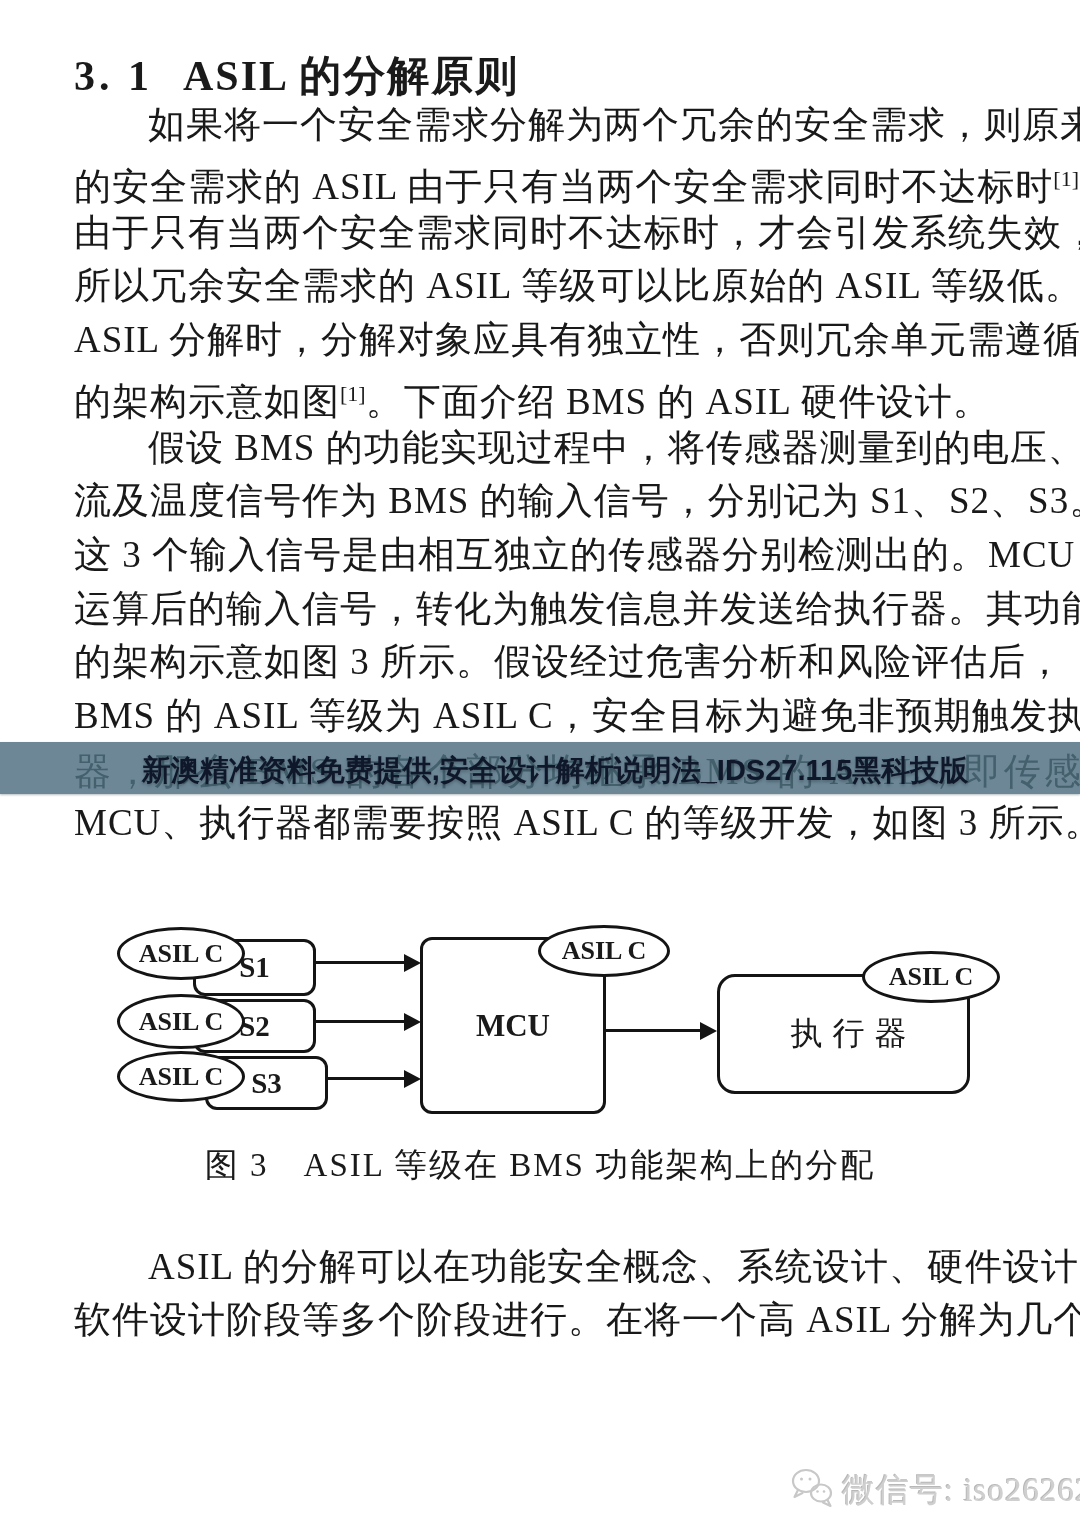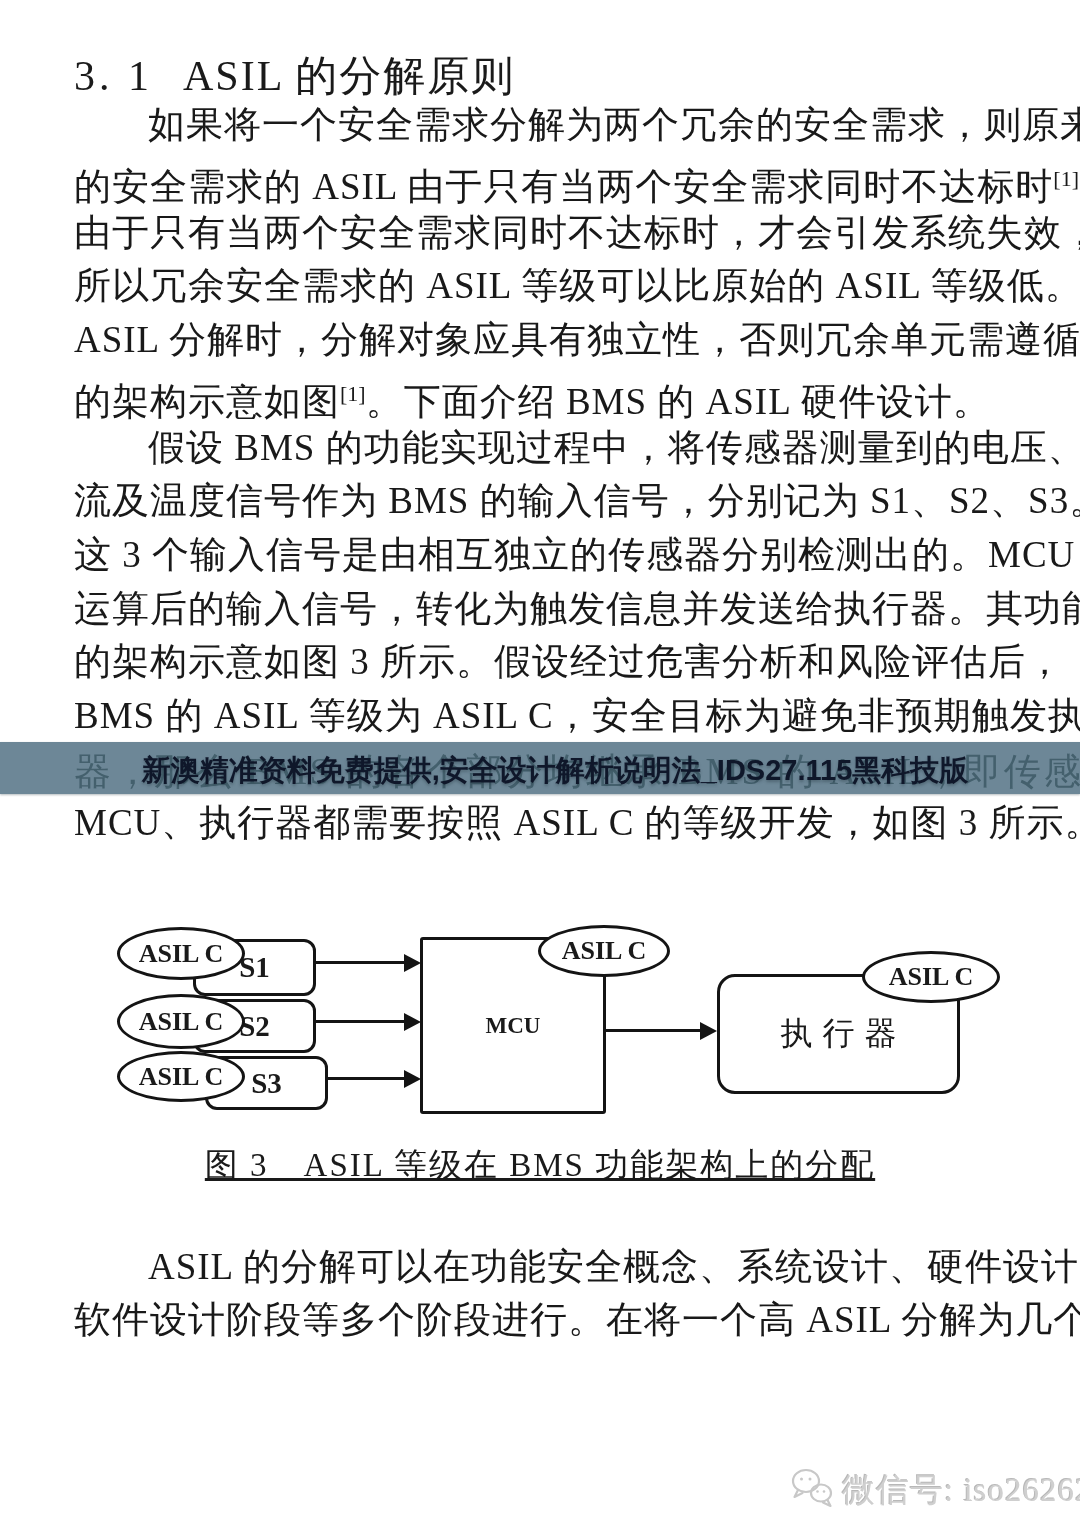--- a/index.html
+++ b/index.html
@@ -1,38 +1,38 @@
 <!DOCTYPE html>
 <html><head>
 <meta charset="utf-8">
 <style>
   html,body{margin:0;padding:0;}
   body{
     width:1080px;height:1536px;position:relative;background:#ffffff;overflow:hidden;
     font-family:"Liberation Serif","DejaVu Serif",serif;color:#1a1a1a;
   }
-  .title{position:absolute;left:74px;top:48px;font-size:42px;font-weight:400;letter-spacing:2px;white-space:nowrap;}
+  .title{position:absolute;left:74px;top:48px;font-size:42px;font-weight:700;letter-spacing:2px;white-space:nowrap;}
   .title .num{margin-right:30px;letter-spacing:4px;}
   .bline{position:absolute;left:74px;font-size:37px;line-height:42px;letter-spacing:1px;white-space:nowrap;color:#191919;}
   .bline.ind{padding-left:74px;}
   .bline sup{font-size:22px;vertical-align:super;letter-spacing:0;}
   
   .banner{position:absolute;left:0;top:742px;width:1080px;height:52px;z-index:6;overflow:hidden;box-shadow:0 1px 2px rgba(40,60,70,.35);}
   .banner .ghost{position:absolute;left:74px;top:5px;font-size:37px;letter-spacing:3px;white-space:nowrap;color:#44606d;}
   .banner .head{position:absolute;left:0;right:0;top:9px;text-align:center;font-family:"Liberation Sans","DejaVu Sans",sans-serif;
     font-weight:700;font-size:29px;letter-spacing:0px;white-space:nowrap;text-shadow:0 2px 3px rgba(30,45,55,.35);}
   
   .oval{position:absolute;border:3px solid #141414;border-radius:50%;background:#fff;z-index:4;
     display:flex;align-items:center;justify-content:center;font-weight:700;font-size:26px;}
   .nbox{position:absolute;border:3px solid #141414;border-radius:12px;background:#fff;z-index:2;
     display:flex;align-items:center;justify-content:center;}
   .nbox.src{font-weight:700;font-size:29px;justify-content:center;}
   .harrow{position:absolute;height:3px;background:#141414;z-index:1;}
   .ahead{position:absolute;width:0;height:0;border-top:9px solid transparent;border-bottom:9px solid transparent;border-left:17px solid #141414;z-index:1;}
-  .caption{position:absolute;left:0;top:1143px;width:1080px;text-align:center;font-size:33px;letter-spacing:2px;white-space:nowrap;text-decoration:underline;}
+  .caption{position:absolute;left:0;top:1143px;width:1080px;text-align:center;font-size:33px;letter-spacing:2px;white-space:nowrap;}
   
   .wm{position:absolute;left:842px;top:1468px;font-size:33px;letter-spacing:1px;white-space:nowrap;
     color:#cfcfcf;text-shadow:1px 1px 0 #ffffff,-1px -1px 0 #b8b8b8;}
   .wicon{position:absolute;left:788px;top:1462px;}
 </style>
 </head>
 <body>
 
 <div class="title">
   <span class="num">3. 1</span><span>ASIL 的分解原则</span>
@@ -72,24 +72,24 @@
   <div class="nbox src" style="left:193px;top:939px;width:117px;height:51px">
       <span>S1</span>
     </div>
   <div class="nbox src" style="left:193px;top:999px;width:117px;height:48px">
       <span>S2</span>
     </div>
   <div class="nbox src" style="left:205px;top:1056px;width:117px;height:48px">
       <span>S3</span>
     </div>
 
-  <div class="nbox" style="left:420px;top:937px;width:180px;height:171px;border-radius:3px;font-weight:700;font-size:23px">
+  <div class="nbox" style="left:420px;top:937px;width:180px;height:171px;border-radius:12px;font-weight:700;font-size:31px">
       <span>MCU</span>
     </div>
-  <div class="nbox" style="left:717px;top:974px;width:227px;height:114px;border-radius:18px;font-size:32px;letter-spacing:10px;padding-left:10px">
+  <div class="nbox" style="left:717px;top:974px;width:227px;height:114px;border-radius:18px;font-size:32px;letter-spacing:10px;padding-left:20px">
       <span>执行器</span>
     </div>
 
   <div class="oval" style="left:117px;top:927px;width:122px;height:47px">
       <span>ASIL C</span>
     </div>
   <div class="oval" style="left:117px;top:994px;width:122px;height:49px">
       <span>ASIL C</span>
     </div>
   <div class="oval" style="left:117px;top:1051px;width:122px;height:45px">

